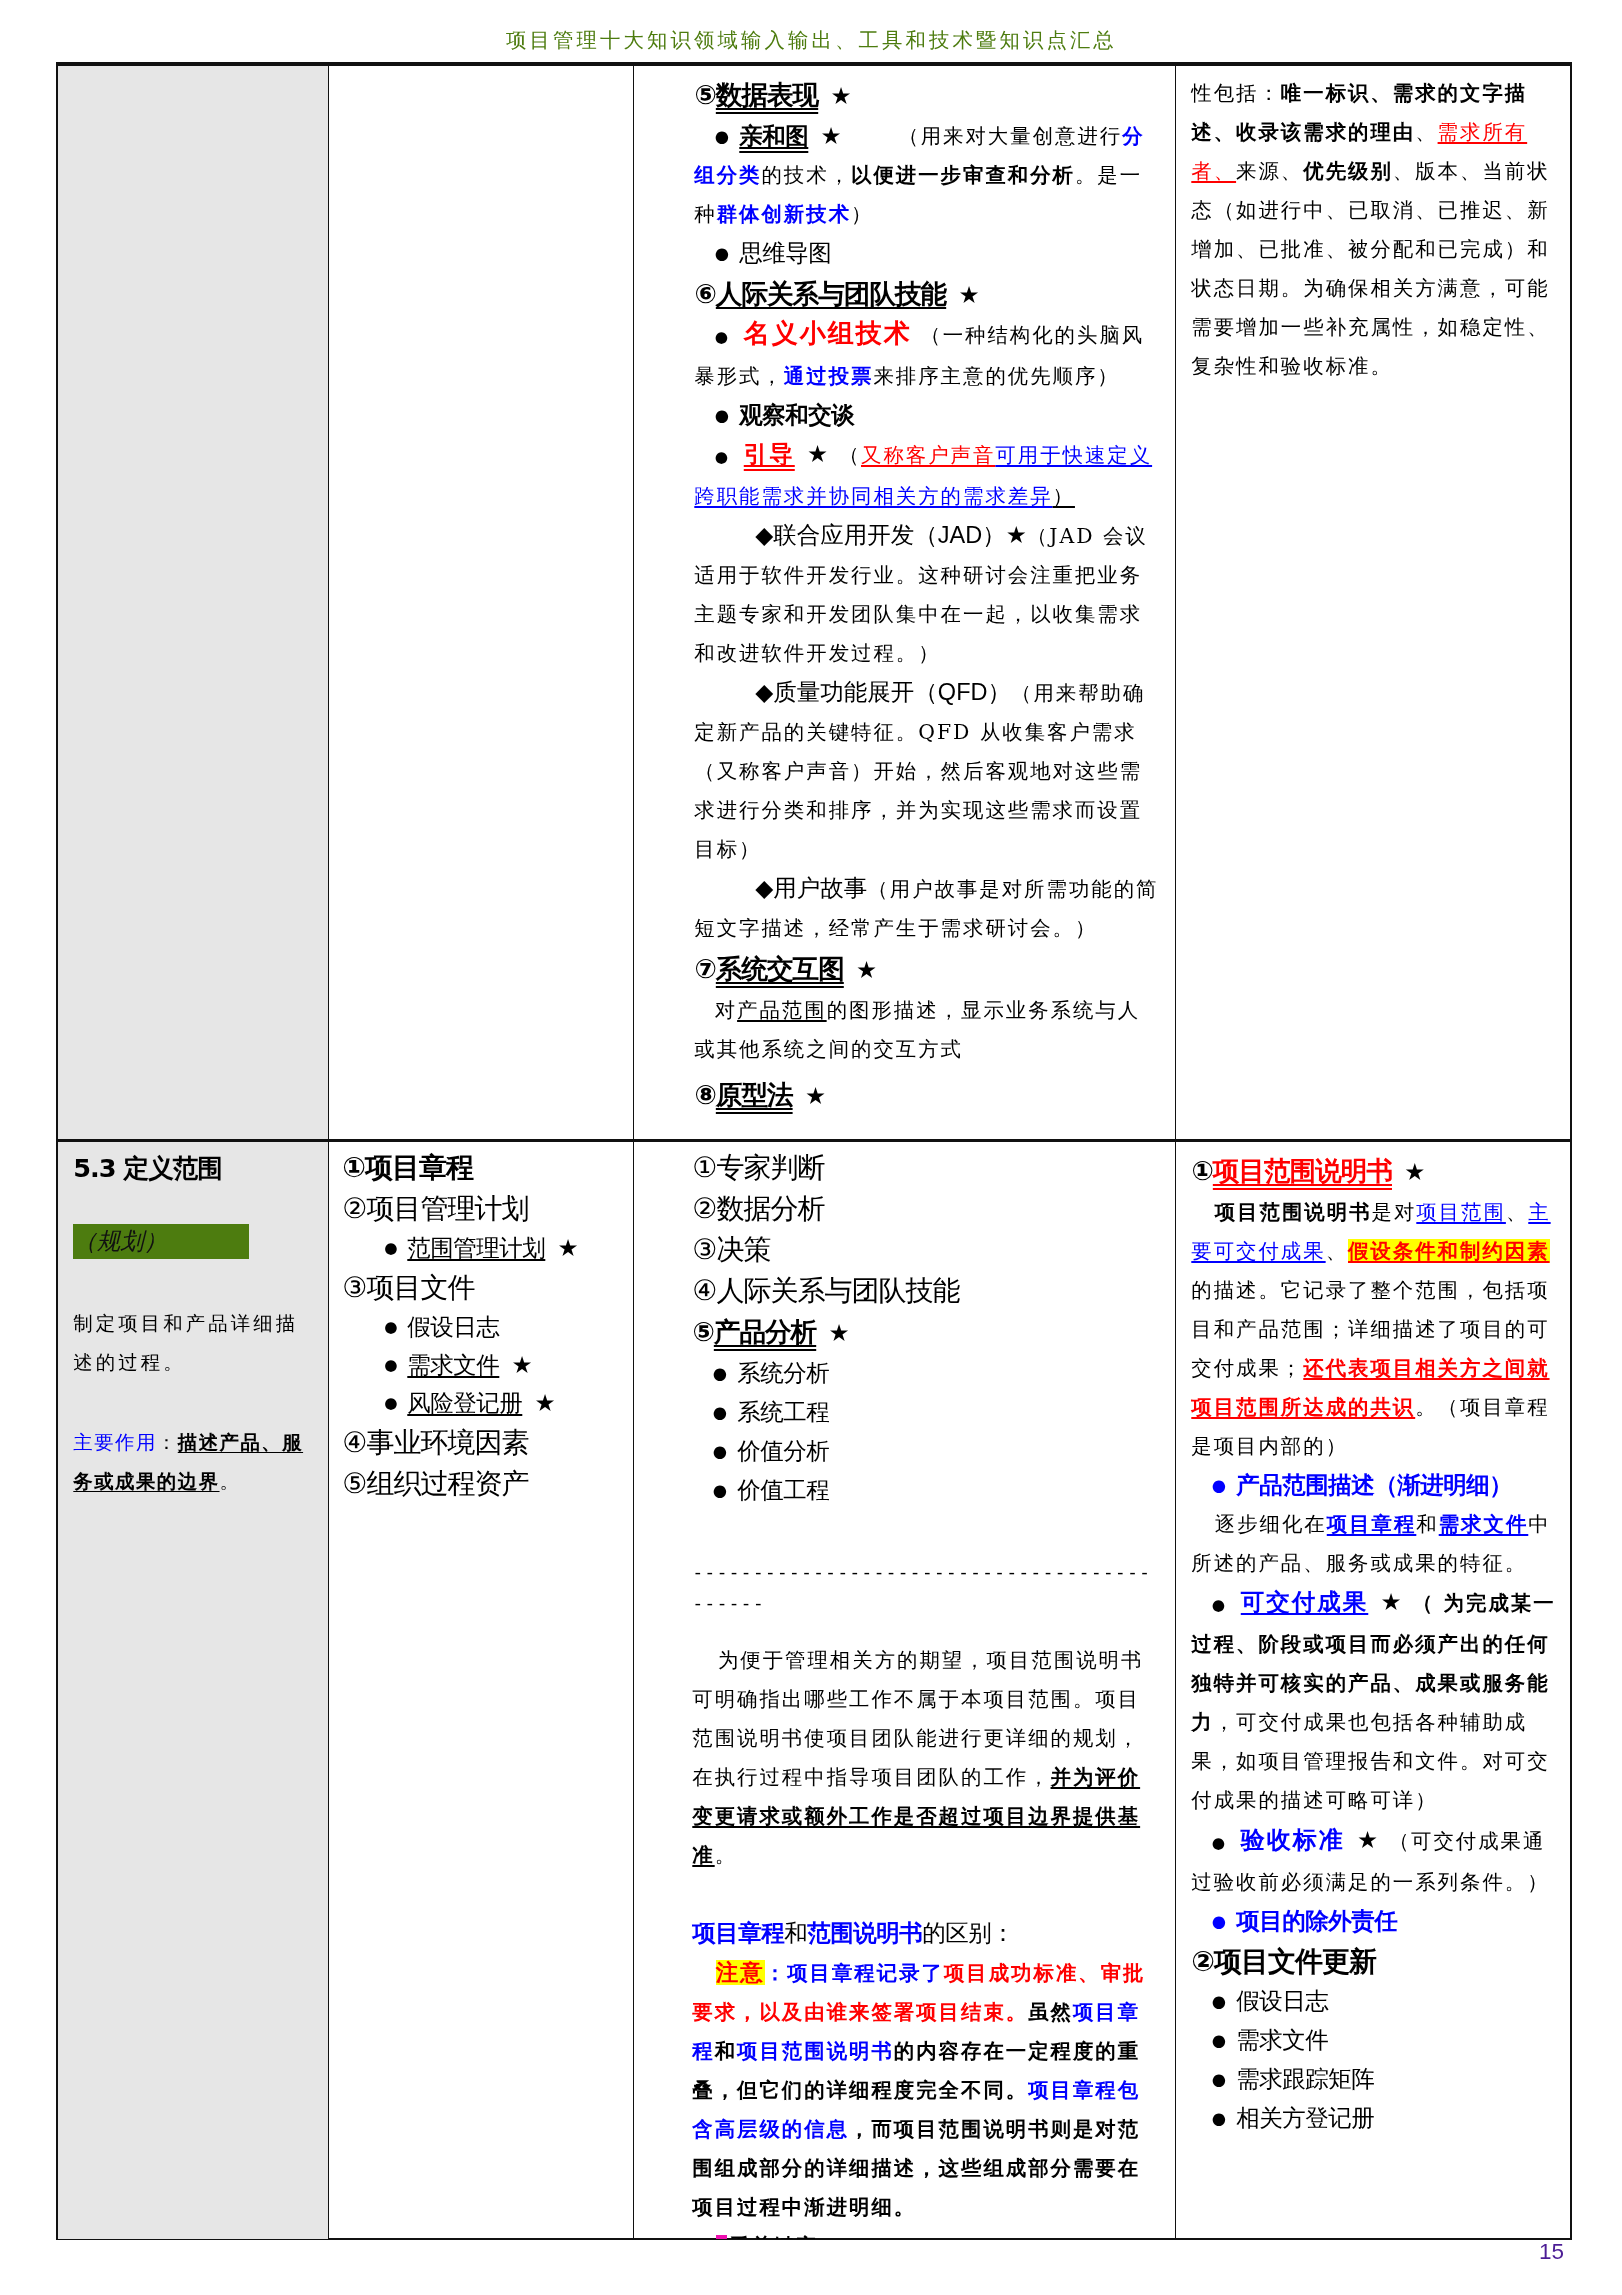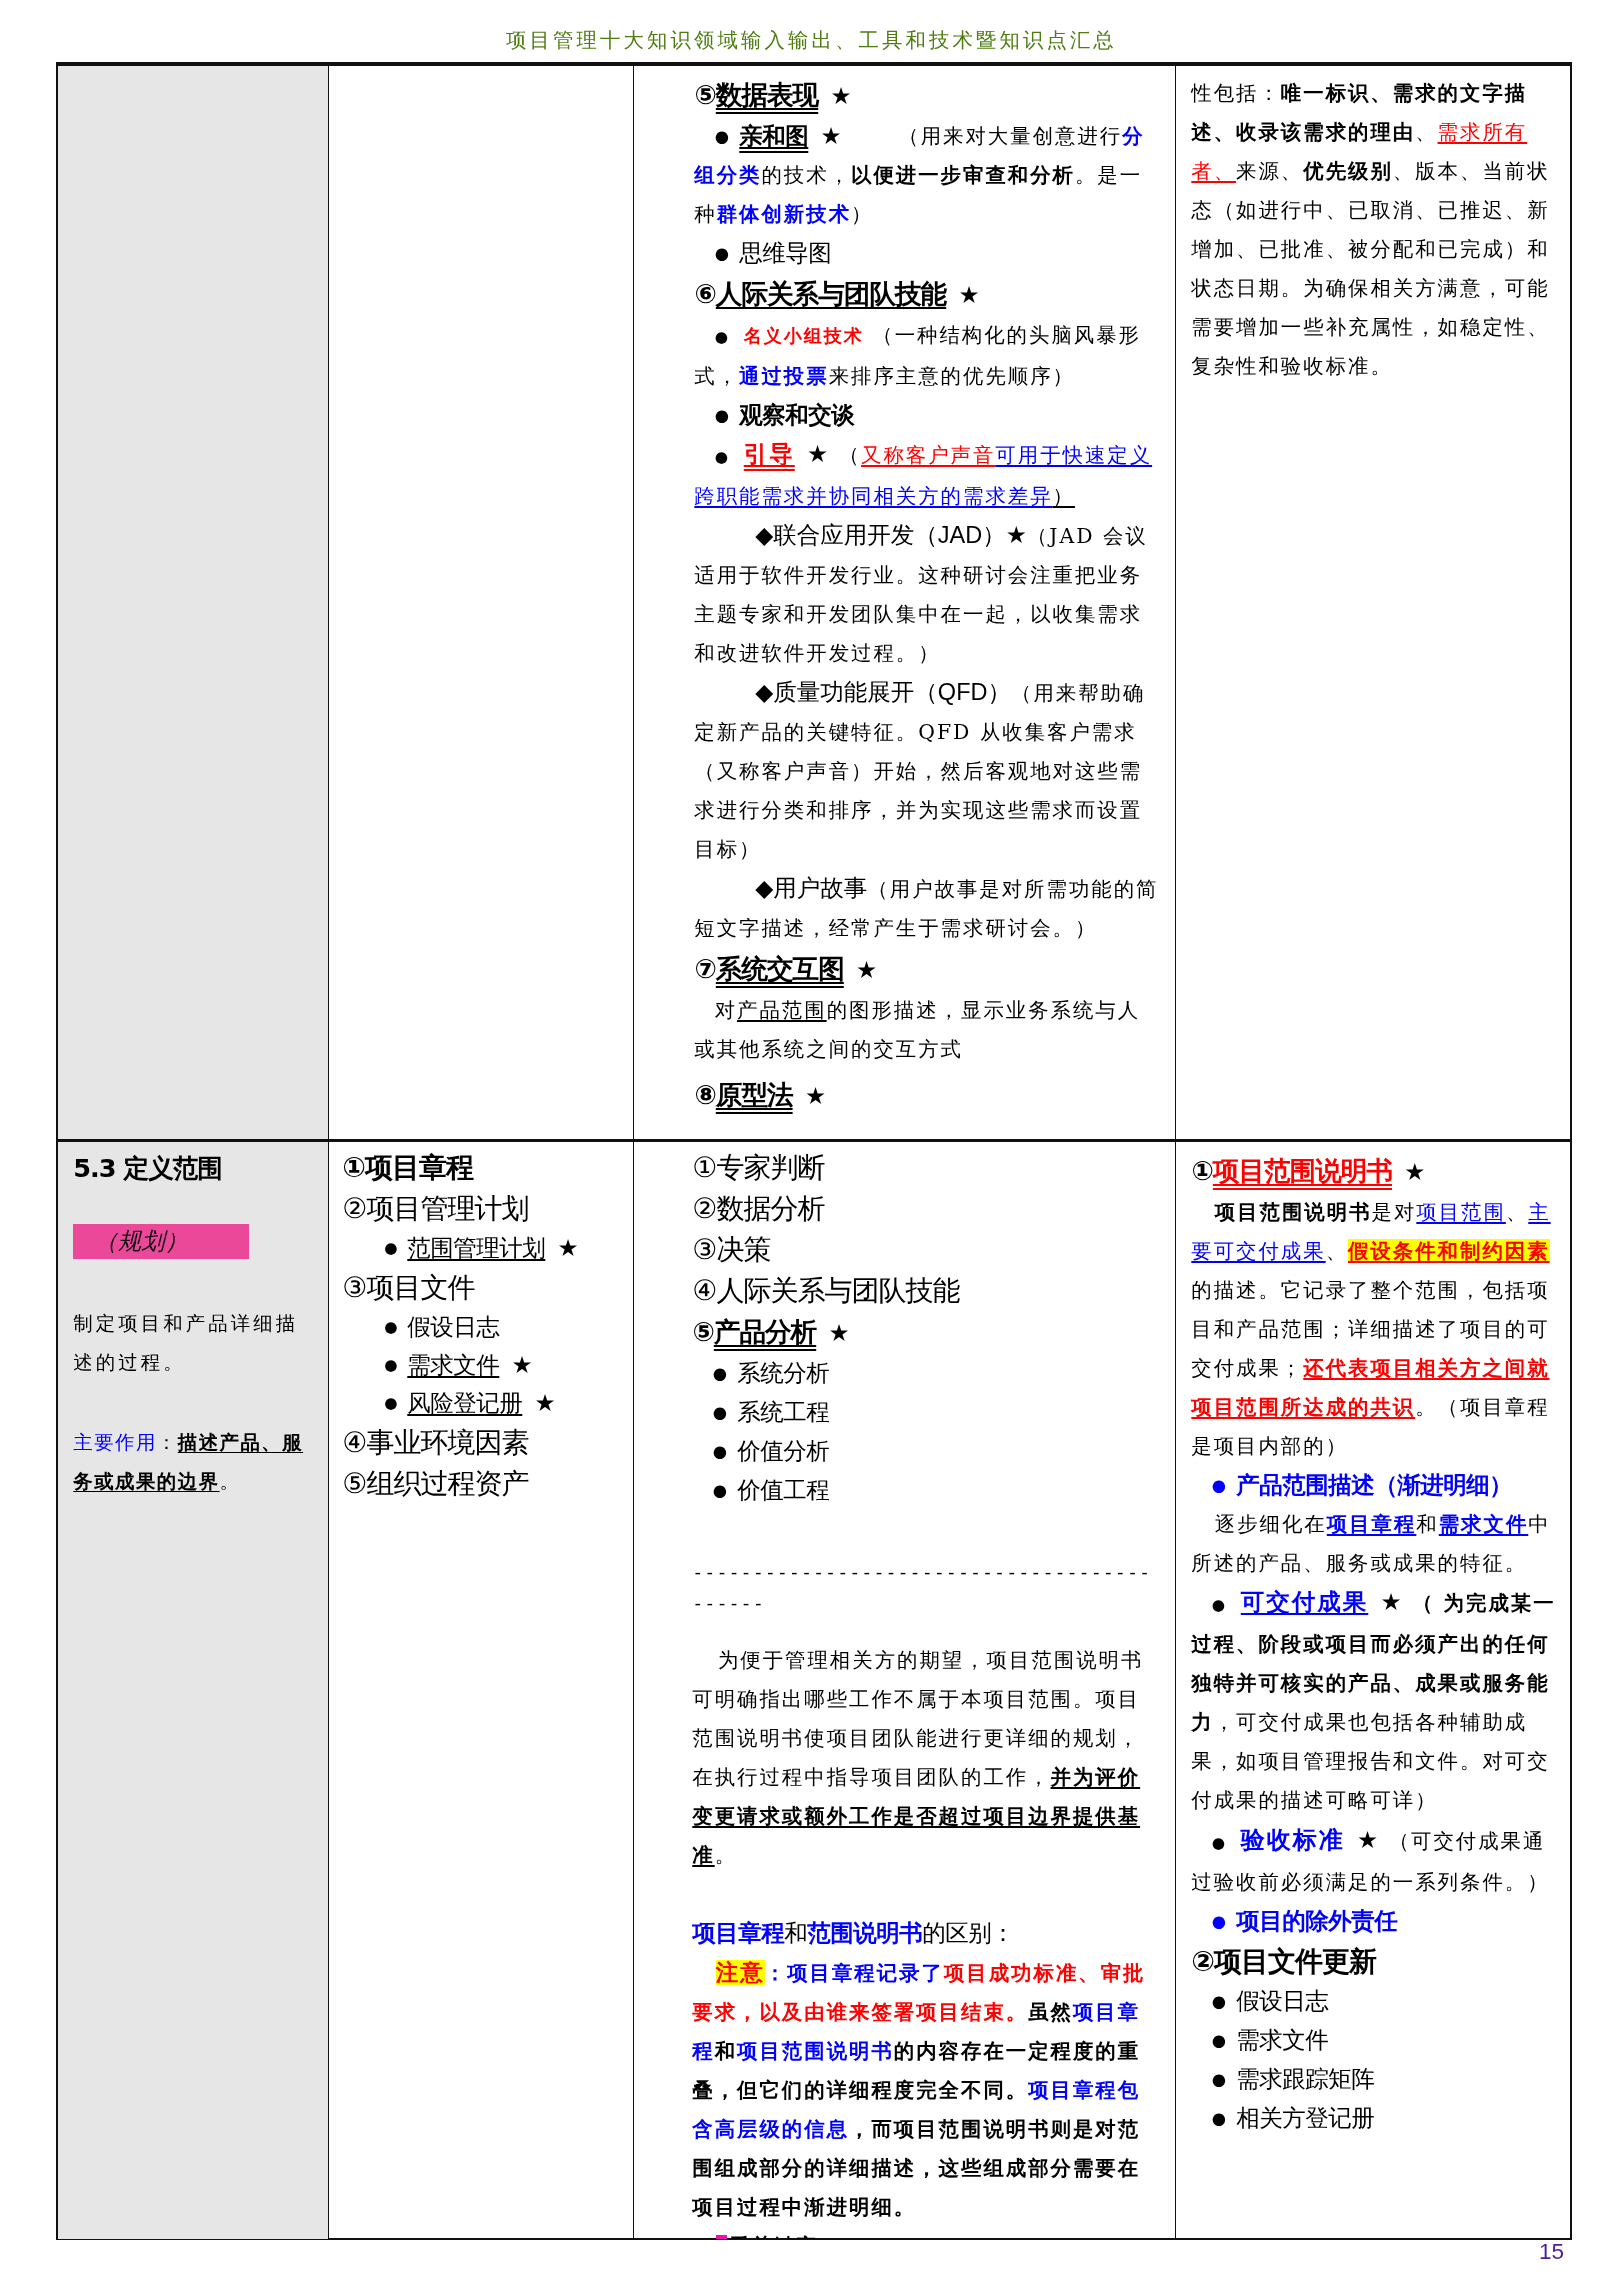--- a/index.html
+++ b/index.html
@@ -43,22 +43,22 @@
   .u { text-decoration: underline; text-underline-offset: 3.1px; }
   .uu { text-decoration: underline double; text-underline-offset: 3.1px; }
   .hl { background: #ffff00; }
 
   .c3 .inner { padding: 8.2px 15.3px 0 15.3px; }
   .c4 .inner { padding: 8.2px 15.3px 0 15.3px; }
 
   .r2 .c1 .inner { padding: 8.2px 15.3px; }
   .sec-title { font-family: "DejaVu Sans", sans-serif; font-weight: bold; font-size: 25.6px; letter-spacing: -1px; line-height: 36px; }
   .phase-tag {
-    margin-top: 38px; width: 176px; height: 35px; background: #ec4899;
-    font-family: "DejaVu Serif", serif; font-style: italic; font-size: 23.5px; line-height: 35px; padding-left: 21px; color: #111;
+    margin-top: 38px; width: 176px; height: 35px; background: #4d7c0f;
+    font-family: "DejaVu Serif", serif; font-style: italic; font-size: 23.5px; line-height: 35px; padding-left: 0; color: #111;
   }
   .desc { margin-top: 45px; font-family: "DejaVu Serif", serif; font-size: 19.4px; line-height: 39px; letter-spacing: 3.1px; }
   .role { margin-top: 41px; font-family: "DejaVu Serif", serif; font-size: 19.4px; line-height: 39px; letter-spacing: 1.5px; }
 
   .inp { font-family: "DejaVu Sans", sans-serif; font-size: 28px; line-height: 41px; letter-spacing: -1px; }
   .inp.bold { font-weight: bold; }
   .r2 .c2 .inner, .r2 .c3 .inner { padding: 5.1px 13.3px 0 13.3px; }
   .sub { font-family: "DejaVu Sans", sans-serif; font-size: 23.5px; line-height: 38px; padding-left: 65px; position: relative; letter-spacing: -0.5px; }
   .sub::before { content: "●"; position: absolute; left: 42px; font-size: 15.3px; }
 
@@ -84,21 +84,21 @@
           <span class="b uu">亲和图</span><span class="star">★</span>
         </div>
         <div class="p" style="margin-top:-39px; text-indent:204px;">
           <span>（用来对大量创意进行</span><span class="blue b">分组分类</span><span>的技术，</span><span class="b">以便进一步审查和分析</span><span>。是一种</span><span class="blue b">群体创新技术</span><span>）</span>
         </div>
         <div class="bl">思维导图</div>
         <div class="h-sec">
           <span>⑥</span><span class="t" style="text-decoration:underline; text-decoration-style:solid;">人际关系与团队技能</span><span class="star">★</span>
         </div>
         <div class="p" style="text-indent:20.4px;">
-          <span style="font-family:'DejaVu Sans',sans-serif;font-size:15.3px;">●&nbsp;&nbsp;</span><span class="red b sans" style="font-size:18px;font-family:Liberation Mono, monospace;">名义小组技术</span>
+          <span style="font-family:'DejaVu Sans',sans-serif;font-size:15.3px;">●&nbsp;&nbsp;</span><span class="red b sans" style="font-size:26px;font-family:Liberation Mono, monospace;">名义小组技术</span>
           <span>（一种结构化的头脑风暴形式，</span><span class="blue b">通过投票</span><span>来排序主意的优先顺序）</span>
         </div>
         <div class="bl b">观察和交谈</div>
         <div class="p" style="text-indent:20.4px;">
           <span style="font-family:'DejaVu Sans',sans-serif;font-size:15.3px;">●&nbsp;&nbsp;</span><span class="red b sans uu" style="font-size:23.5px;">引导</span><span class="star">★</span>
           <span>（</span><span class="red u">又称客户声音</span><span class="blue u">可用于快速定义跨职能需求并协同相关方的需求差异</span><span class="u">）</span>
         </div>
         <div class="p" style="text-indent:61px;">
           <span class="sans" style="font-size:23.5px;letter-spacing:0;">◆联合应用开发（JAD）★</span><span>（JAD 会议适用于软件开发行业。这种研讨会注重把业务主题专家和开发团队集中在一起，以收集需求和改进软件开发过程。）</span>
         </div>

